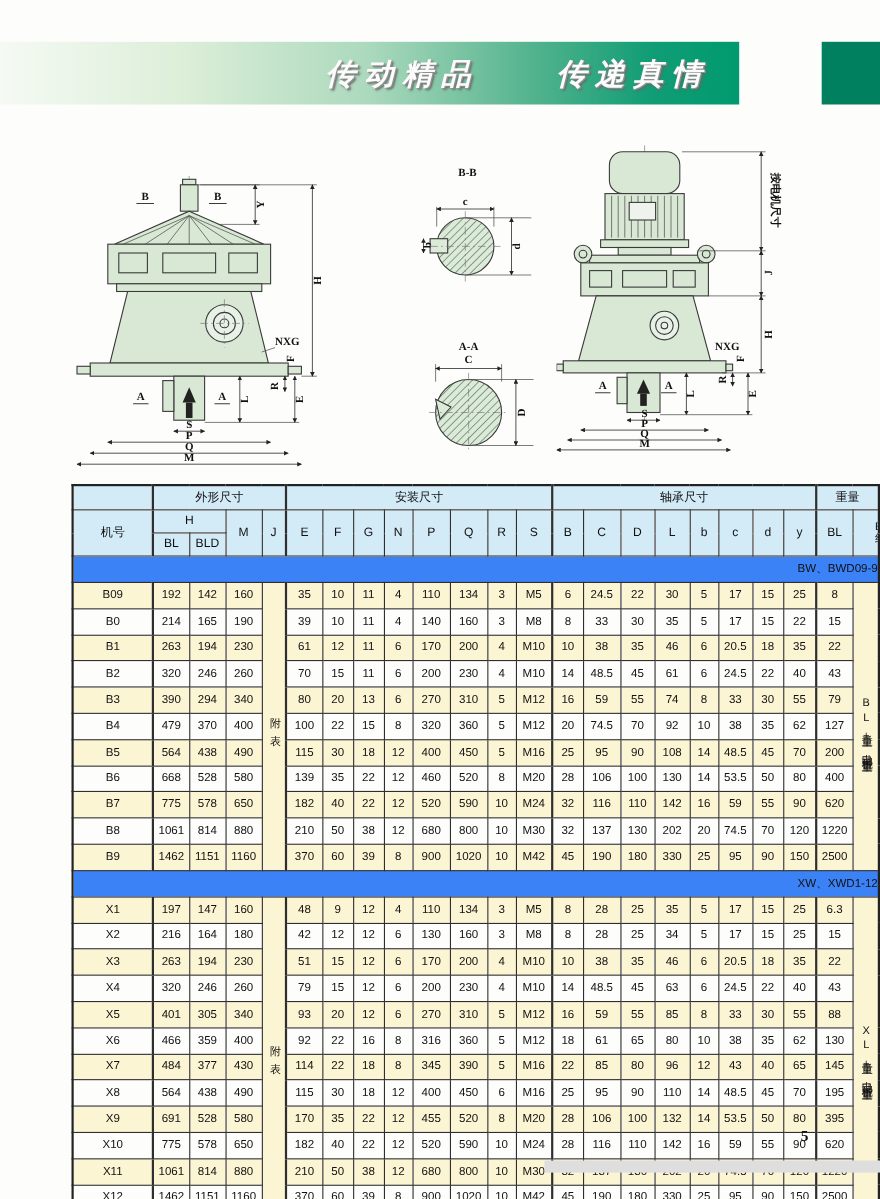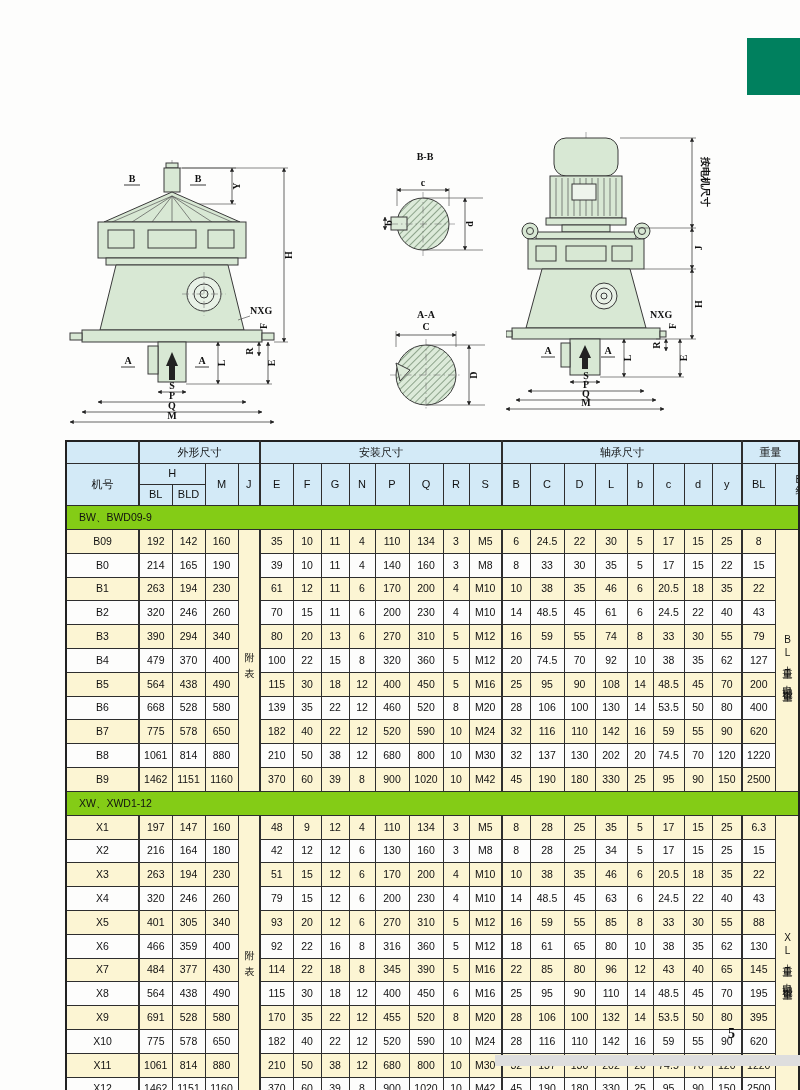--- a/index.html
+++ b/index.html
@@ -36,38 +36,41 @@
   .drw .blk{fill:#222;stroke:none;}
 
   
   table.dims{position:absolute;left:65px;top:440px;width:733px;border-collapse:collapse;
     table-layout:fixed;font-size:10.5px;border:2px solid #222;}
   .dims th,.dims td{border:1px solid #2e2e2e;text-align:center;vertical-align:middle;
     padding:0;height:22.8px;line-height:1.05;overflow:hidden;}
   .dims thead th{background:#d3eaf7;font-weight:normal;font-size:11px;height:20px;}
   .dims thead tr.grp th{height:21px;}
   .dims th.small{font-size:10px;line-height:1.1;padding-left:20px;}
-  .dims td.sec{background:#84cc16;text-align:left;padding-left:12px;height:23px;margin-left:45px;}
+  .dims td.sec{background:#3b82f6;text-align:right;padding-left:12px;height:23px;margin-left:45px;}
   .dims tr.alt td{background:#fcf5d3;}
   .dims td.vert{background:#fff;writing-mode:vertical-rl;text-orientation:upright;
     font-size:10px;padding:4px 0;}
   .dims td.jcol{letter-spacing:16px;}
   .dims td.wcol{letter-spacing:2px;}
   .dims .gb{border-left-width:2px;}
 
   
   .page-num{position:absolute;left:728px;top:1026px;font-family:"Liberation Serif",serif;
     font-weight:bold;font-size:14px;}
   .foot-bar{position:absolute;left:495px;top:1055px;width:305px;height:11px;background:#dedede;}
 </style>
 </head>
 <body>
 
 <div class="page">
 
+  <div class="topbar">
+    <div class="slogan">传动精品　　传递真情</div>
+  </div>
   <div class="corner-block"></div>
 
 
   <svg class="drw" style="left:62px;top:158px" width="252" height="268" viewBox="0 0 252 268">
     <defs>
       <marker id="ar1" viewBox="0 0 10 10" refX="9" refY="5" markerWidth="6" markerHeight="6" orient="auto-start-reverse">
         <path d="M0,0L10,5L0,10z" fill="#222"></path>
       </marker>
     </defs>
     <line class="cl" x1="110" y1="2" x2="110" y2="232"></line>

